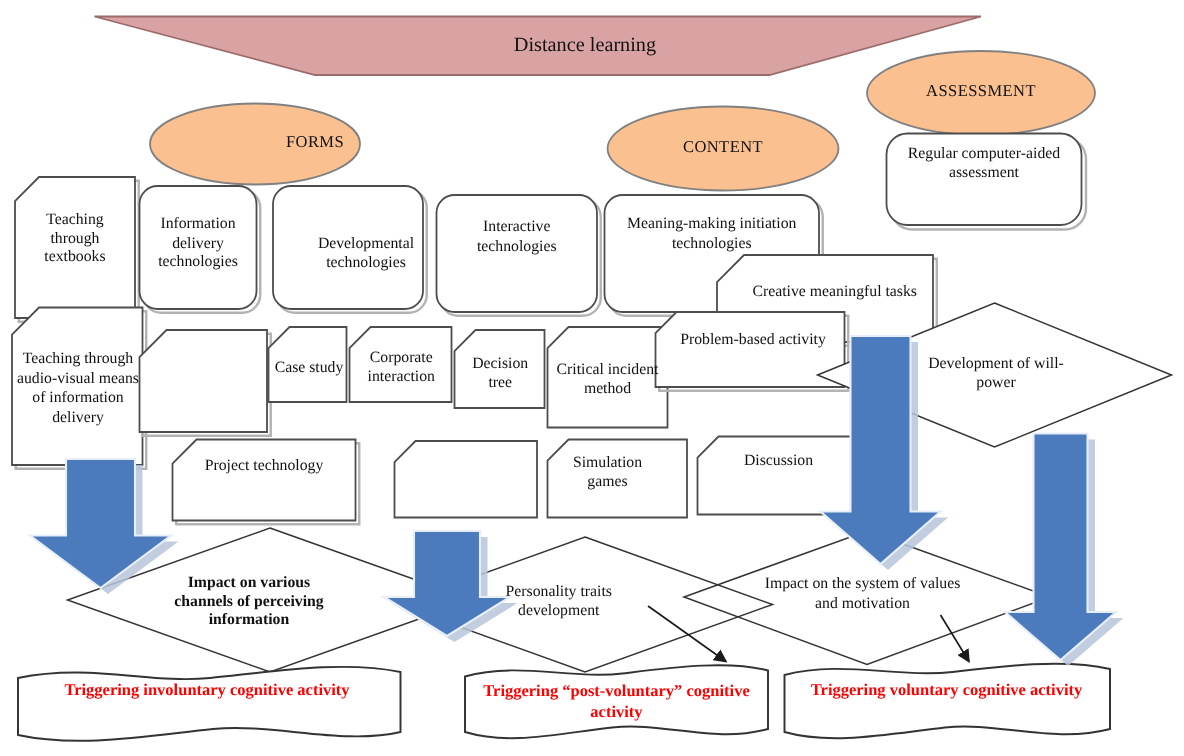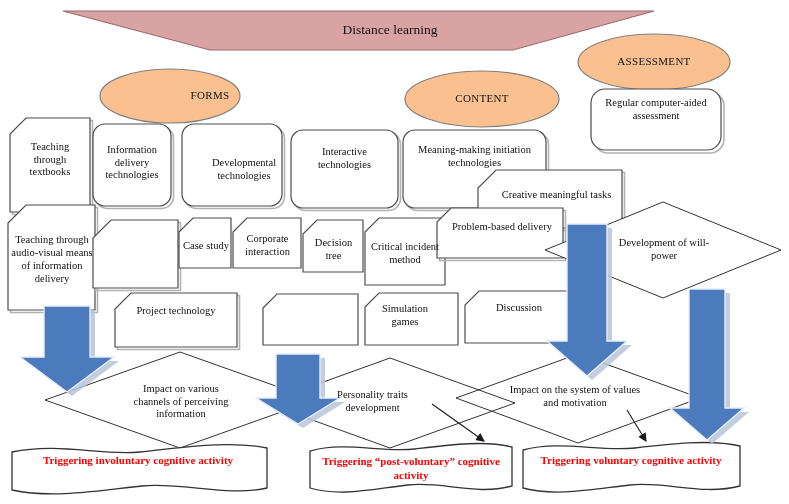--- a/index.html
+++ b/index.html
@@ -123,28 +123,28 @@
   <div class="lbl" style="left:198px;top:133px;width:92px;height:36px;margin-top:19px;">Developmental technologies</div>
   <div class="lbl" style="left:296px;top:141px;width:97px;height:36px;">Interactive technologies</div>
   <div class="lbl" style="left:407px;top:139px;width:135px;height:36px;">Meaning-making initiation technologies</div>
   <div class="lbl" style="left:495px;top:176px;width:123px;height:38px;">Creative meaningful tasks</div>
 
   <div class="lbl" style="left:11px;top:217px;width:82px;height:86px;">Teaching through audio-visual means of information delivery</div>
   <div class="lbl" style="left:183px;top:227px;width:46px;height:38px;">Case study</div>
   <div class="lbl" style="left:236px;top:227px;width:63px;height:38px;">Corporate interaction</div>
   <div class="lbl" style="left:307px;top:231px;width:53px;height:38px;">Decision tree</div>
   <div class="lbl" style="left:369px;top:227px;width:72px;height:54px;">Critical incident method</div>
-  <div class="lbl" style="left:443px;top:213px;width:118px;height:28px;">Problem-based delivery</div>
+  <div class="lbl" style="left:443px;top:213px;width:118px;height:28px;">Problem-based activity</div>
 
   <div class="lbl" style="left:119px;top:297px;width:114px;height:28px;">Project technology</div>
   <div class="lbl" style="left:371px;top:296px;width:68px;height:40px;">Simulation games</div>
   <div class="lbl" style="left:470px;top:294px;width:98px;height:28px;">Discussion</div>
 
   <div class="lbl" style="left:608px;top:227px;width:112px;height:46px;">Development of will-power</div>
-  <div class="lbl" style="left:127px;top:366px;width:108px;height:72px;">Impact on various channels of perceiving information</div>
+  <div class="lbl" style="left:112px;top:366px;width:108px;height:72px;font-weight:bold;">Impact on various channels of perceiving information</div>
   <div class="lbl" style="left:315px;top:382px;width:115px;height:40px;">Personality traits development</div>
   <div class="lbl" style="left:505px;top:377px;width:140px;height:40px;">Impact on the system of values and motivation</div>
 
   <div class="lbl outcome-lbl" style="left:22px;top:450px;width:232px;height:20px;">Triggering involuntary cognitive activity</div>
   <div class="lbl outcome-lbl" style="left:318px;top:451px;width:186px;height:34px;">Triggering “post-voluntary” cognitive activity</div>
   <div class="lbl outcome-lbl" style="left:528px;top:450px;width:206px;height:20px;">Triggering voluntary cognitive activity</div>
 
 </div>
 
 </body></html>

